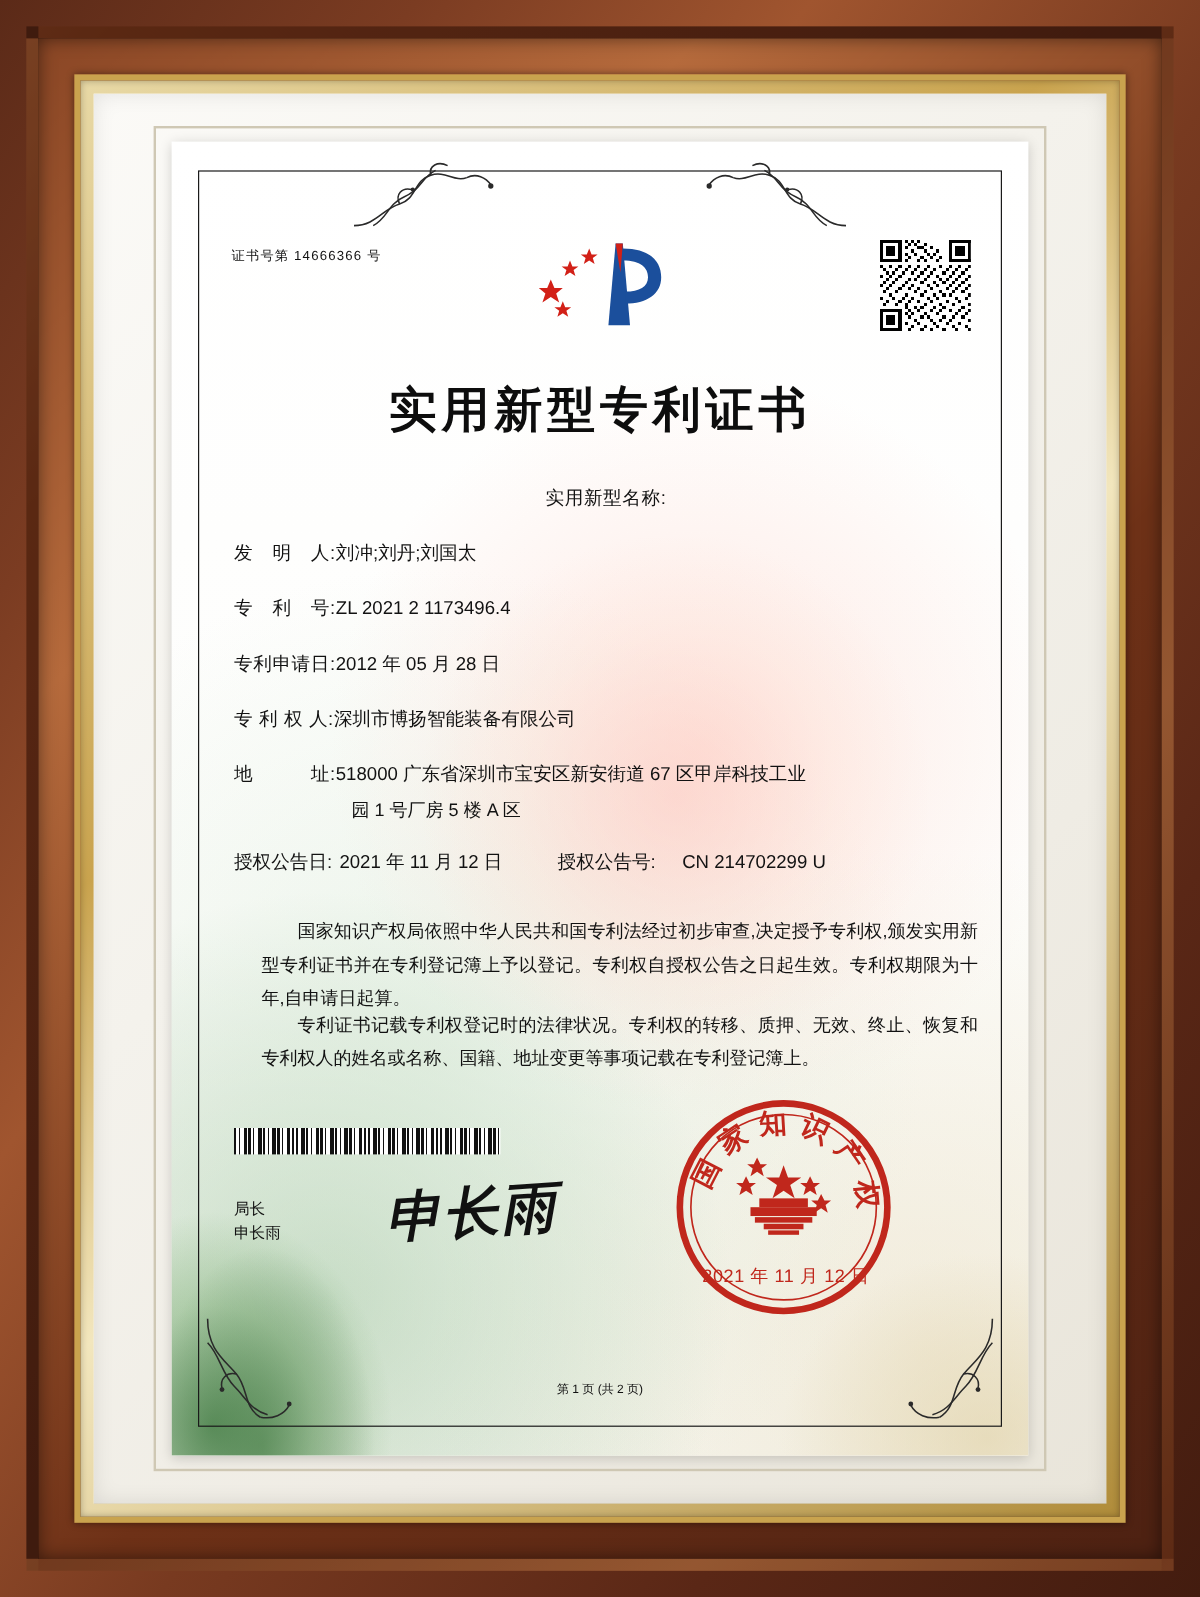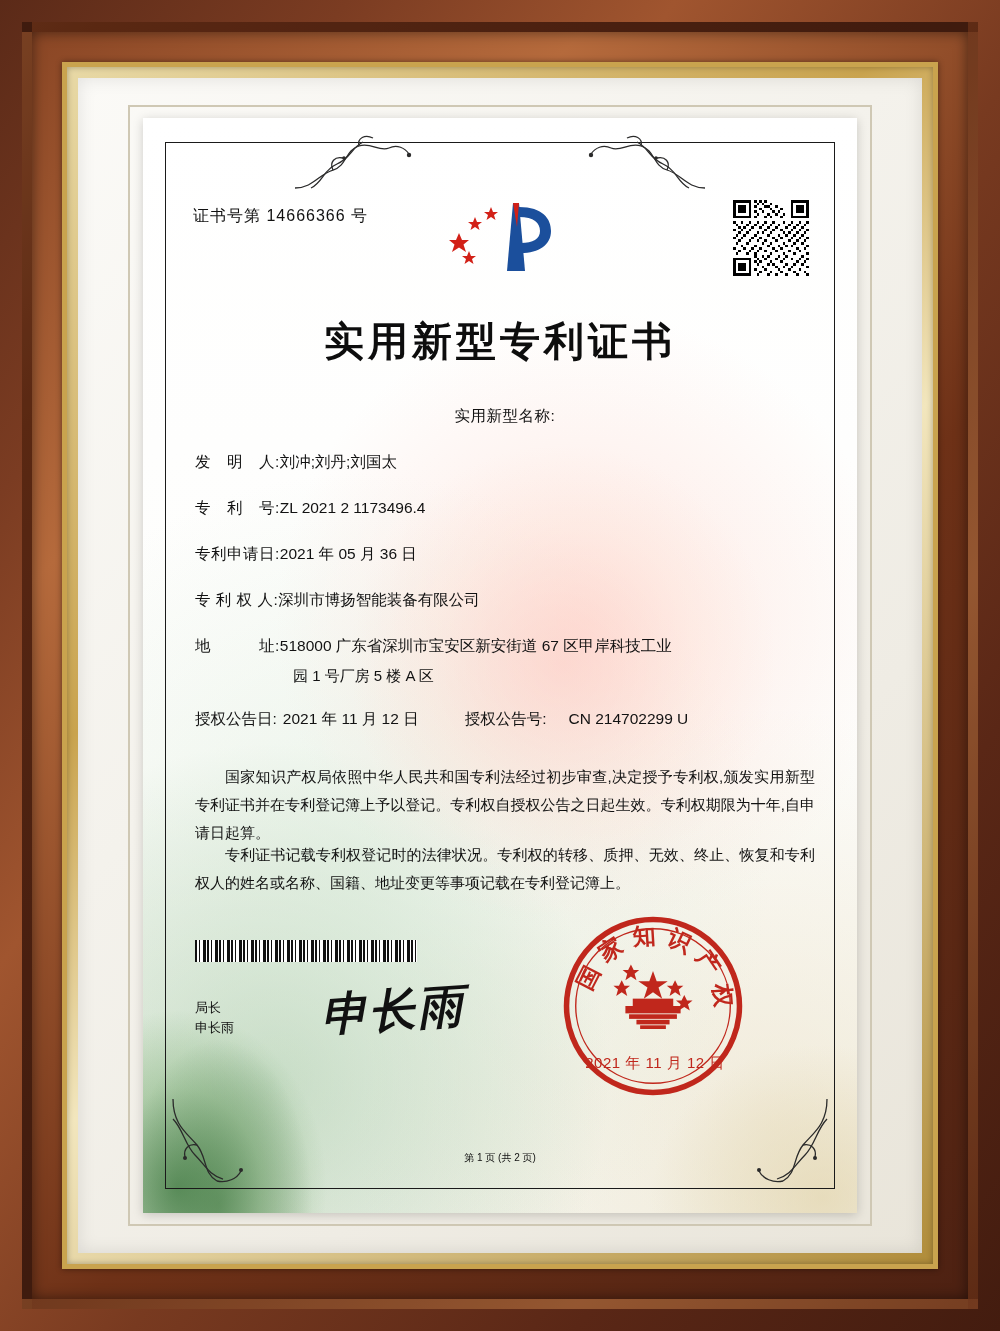--- a/index.html
+++ b/index.html
@@ -111,21 +111,21 @@
     left: 210px; top: 330px;
     width: 420px; height: 430px;
     background: radial-gradient(ellipse at 50% 50%, rgba(255,190,180,0.40) 0%, rgba(255,210,190,0.16) 45%, rgba(255,255,255,0) 72%);
     pointer-events: none;
   }
 
   
   .cert-no {
     position: absolute;
     left: 50px; top: 88px;
-    font-size: 16px;
+    font-size: 11px;
     color: #111;
     letter-spacing: 1px;
     white-space: nowrap;
   }
   .logo {
     position: absolute;
     left: 296px; top: 75px;
     width: 130px; height: 90px;
   }
   .qr {
@@ -186,21 +186,21 @@
     position: absolute;
     left: 52px;
     width: 620px;
     font-size: 15px;
     line-height: 1.85;
     color: #111;
     text-align: justify;
   }
   .para.p1 { top: 645px; }
   .para.p2 { top: 723px; }
-  .indent { text-indent: 2em; display: block; }
+  .indent { text-indent: 2em; display: block; margin-left: 23px; }
 
   
   .barcode {
     position: absolute;
     left: 52px; top: 822px;
     width: 222px; height: 22px;
     background: repeating-linear-gradient(
       to right,
       #111 0px, #111 2px,
       #fff 2px, #fff 4px,
@@ -543,21 +543,21 @@
     <div class="row">
       <span class="lbl">发　明　人:</span>
       <span class="val">刘冲;刘丹;刘国太</span>
     </div>
     <div class="row">
       <span class="lbl">专　利　号:</span>
       <span class="val">ZL 2021 2 1173496.4</span>
     </div>
     <div class="row">
       <span class="lbl">专利申请日:</span>
-      <span class="val">2021 年 05 月 36 日</span>
+      <span class="val">2012 年 05 月 28 日</span>
     </div>
     <div class="row">
       <span class="lbl">专 利 权 人:</span>
       <span class="val">深圳市博扬智能装备有限公司</span>
     </div>
     <div class="row">
       <span class="lbl">地　　　址:</span>
       <span class="val">518000 广东省深圳市宝安区新安街道 67 区甲岸科技工业</span>
     </div>
     <div class="addr-line2">园 1 号厂房 5 楼 A 区</div>

